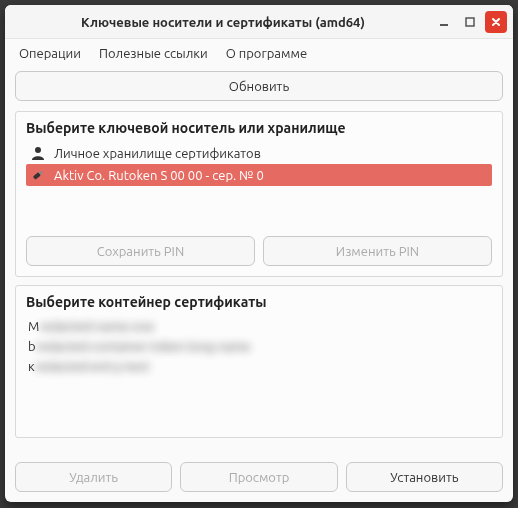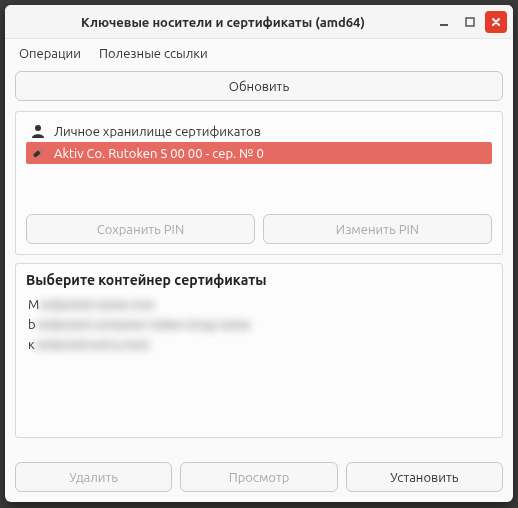--- a/index.html
+++ b/index.html
@@ -159,29 +159,31 @@
     <div class="win-btn close">
       <svg width="10" height="10" viewBox="0 0 10 10">
           <path d="M2 2 L8 8 M8 2 L2 8" stroke="#fff" stroke-width="2" stroke-linecap="round"></path>
         </svg>
     </div>
   </div>
 
   <div class="menubar">
     <div>Операции</div>
     <div>Полезные ссылки</div>
+    <div>О программе</div>
   </div>
 
   <div class="content">
 
     <div class="btn refresh-btn">
       <span>Обновить</span>
     </div>
 
     <div class="panel">
+      <div class="panel-title">Выберите ключевой носитель или хранилище</div>
 
 
       <div class="store-row">
         <span class="store-icon">
           <svg width="16" height="16" viewBox="0 0 16 16">
               <circle cx="8" cy="5" r="3" fill="#333"></circle>
               <path d="M2 15 C2 10 14 10 14 15 Z" fill="#333"></path>
             </svg>
         </span>
         <span>Личное хранилище сертификатов</span>

